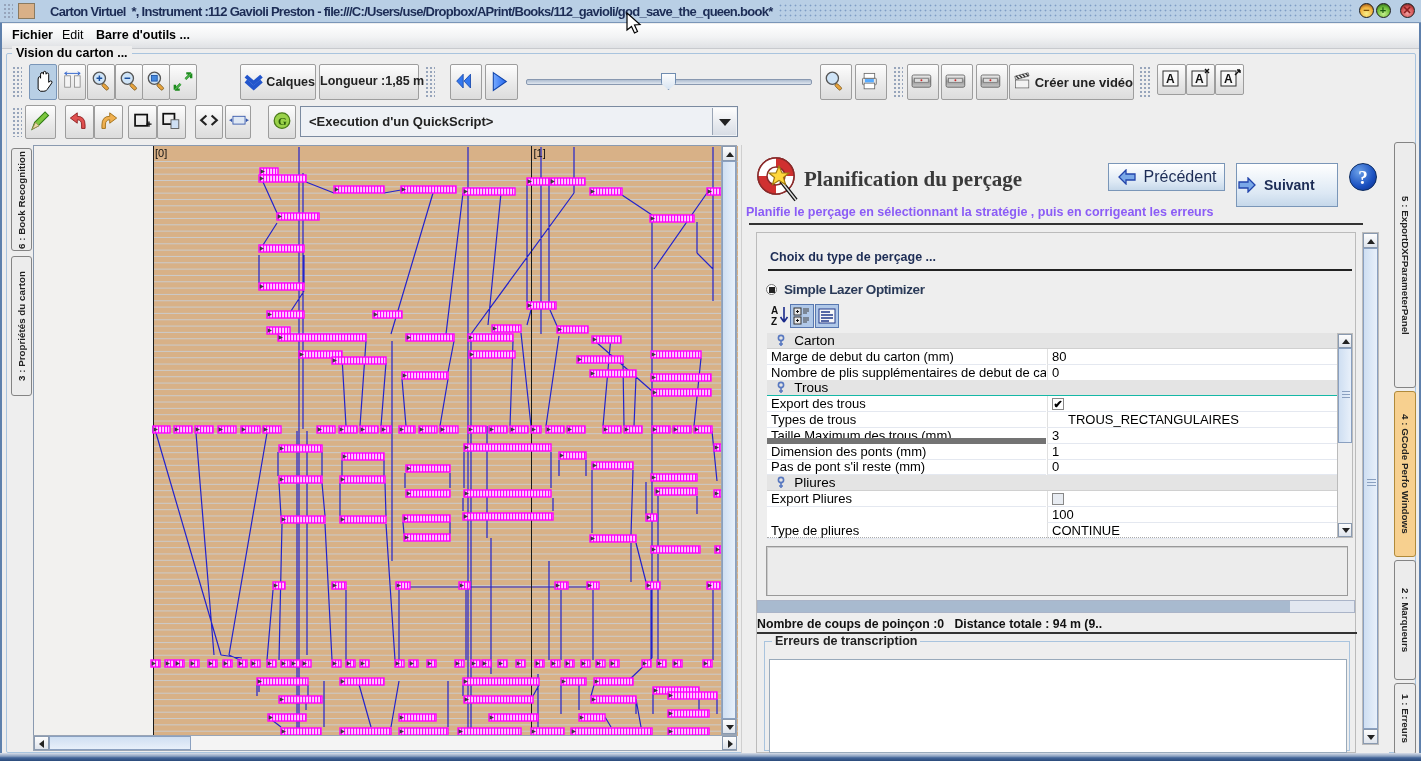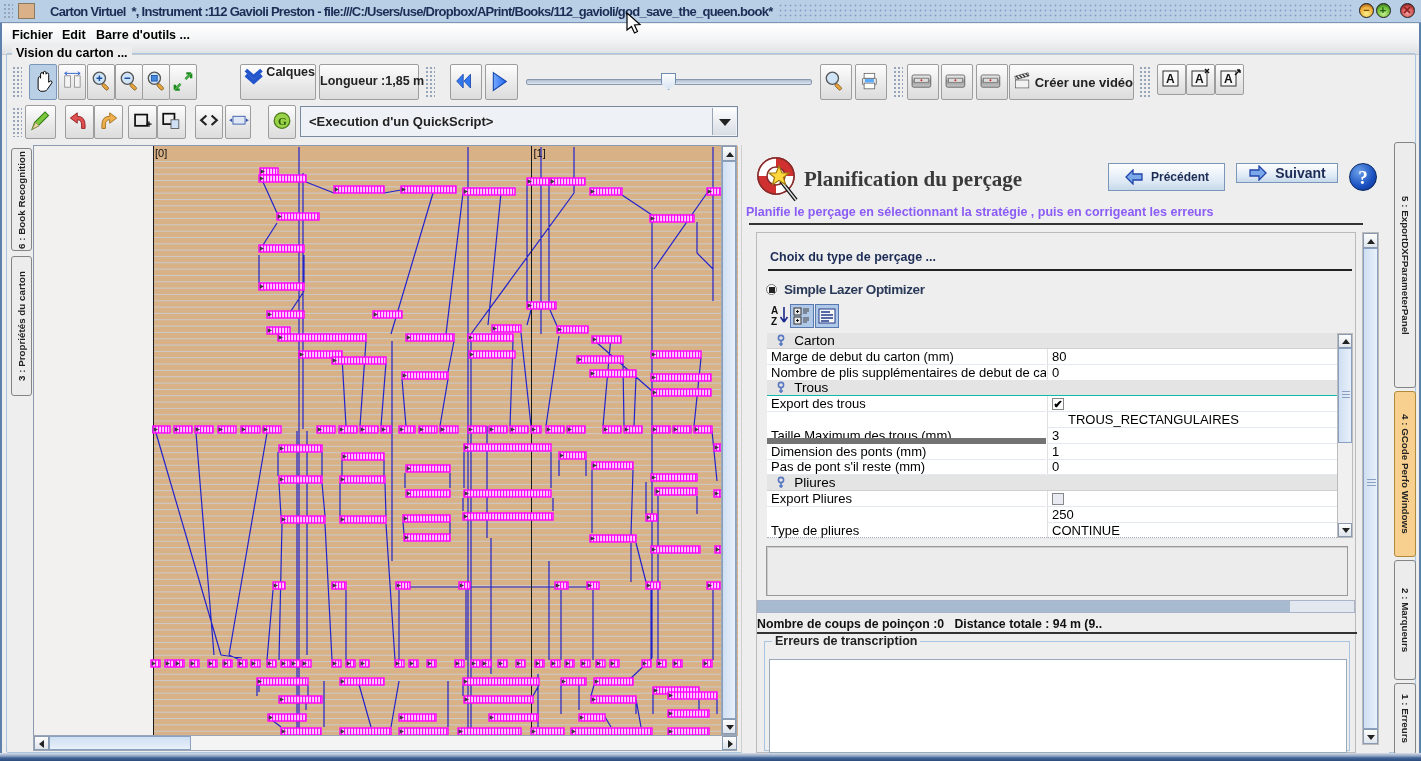--- a/index.html
+++ b/index.html
@@ -16,23 +16,23 @@
 <div class="abs" style="left:0;top:0;width:1421px;height:761px;border:2px solid #5e80ac;border-top:none"></div>
 <div class="abs" style="left:0;top:0;width:1421px;height:23px;background:#b9cfe5;border-bottom:1px solid #7a96b8">
     <div class="abs dots" style="left:3px;top:3px;width:10px;height:17px"></div>
     <div class="abs" style="left:18px;top:3px;width:17px;height:16px;background:#d9b087;border:1px solid #8a7a60"></div>
     <div class="abs" style="left:50px;top:4px;font-weight:bold;font-size:13px;letter-spacing:-0.72px;color:#1c2c55;white-space:nowrap">Carton Virtuel&nbsp; *, Instrument :112 Gavioli Preston - file:///C:/Users/use/Dropbox/APrint/Books/112_gavioli/god_save_the_queen.book*</div>
     <div class="abs dots" style="left:778px;top:3px;width:574px;height:17px;background-size:5px 5px;background-image:radial-gradient(#7e9cc4 25%,rgba(0,0,0,0) 30%)"></div>
     <div class="abs" style="left:1359px;top:3px;width:15px;height:15px;border-radius:50%;background:radial-gradient(circle at 50% 75%, #f7ef8a, #f1b13c 55%, #7a3510);border:1.5px solid #1d1d1d;color:#7a4a00;text-align:center;font-weight:bold;font-size:11px;line-height:12px">−</div>
     <div class="abs" style="left:1375.5px;top:3px;width:15px;height:15px;border-radius:50%;background:radial-gradient(circle at 50% 75%, #c6ee8d, #6fbf3a 55%, #1d4d10);border:1.5px solid #1d1d1d;color:#1d5c10;text-align:center;font-weight:bold;font-size:11px;line-height:12px">+</div>
     <div class="abs" style="left:1399.5px;top:3px;width:15px;height:15px;border-radius:50%;background:radial-gradient(circle at 50% 70%, #f0a2a2, #d34f4f 55%, #4d1010);border:1.5px solid #1d1d1d;color:#8c1d1d;text-align:center;font-weight:bold;font-size:11px;line-height:12px">✕</div>
   </div>
-<div class="abs" style="left:2px;top:24px;width:1417px;height:31px;background:linear-gradient(#ffffff,#f2f3f4 55%,#dfe1e4);border-bottom:1px solid #c8cace">
+<div class="abs" style="left:2px;top:24px;width:1417px;height:25px;background:linear-gradient(#ffffff,#f2f3f4 55%,#dfe1e4);border-bottom:1px solid #c8cace">
     <span class="abs" style="left:10px;top:4px;font-weight:bold;font-size:12.5px">Fichier</span>
-    <span class="abs" style="left:60px;top:4px;font-weight:bold;font-size:12.5px">Edit</span>
+    <span class="abs" style="left:60px;top:4px;font-weight:normal;font-size:12.5px">Edit</span>
     <span class="abs" style="left:94px;top:4px;font-weight:bold;font-size:12.5px">Barre d'outils ...</span>
   </div>
 <div class="abs" style="left:6px;top:53px;width:1410px;height:700px;border:1px solid #a9c4de;border-radius:2px"></div>
 <div class="abs" style="left:12px;top:46px;background:#eeeeee;padding:0 4px;font-weight:bold;font-size:12.5px">Vision du carton ...</div>
 <div class="abs" style="left:9px;top:62px;width:1402px;height:41px;background:#eeeeee">
     <div class="abs dots" style="left:3px;top:4px;width:10px;height:32px"></div>
     <div class="tbtn" style="left:20px;top:2px;width:28px;background:#b8cfe5;border:1px solid #7a96b8"><svg width="26" height="33" viewBox="0 0 32 34">
         <path d="M10 26 L10 14 Q10 11 12 11 Q13 11 13 13 L13 8 Q13 6 15 6 Q16.5 6 16.5 8 L16.5 6.5 Q16.5 4.5 18 4.5 Q19.8 4.5 19.8 6.5 L19.8 8 Q19.8 6.5 21.3 6.5 Q23 6.5 23 8.5 L23 18 Q25 15.5 26.5 16.5 Q28 17.5 26 20 L21 27 Q20 29 17 29 L13 29 Q11 28 10 26 Z" fill="#fff" stroke="#000" stroke-width="1.2"></path>
       </svg></div>
     <div class="tbtn" style="left:49px;top:2px;width:28px;"><svg width="26" height="33" viewBox="0 0 32 34">
@@ -52,21 +52,21 @@
       </svg></div>
     <div class="tbtn" style="left:133px;top:2px;width:28px;"><svg width="26" height="33" viewBox="0 0 32 34">
         <circle cx="14" cy="13" r="7.5" fill="#cfe4f7" stroke="#555" stroke-width="1.6"></circle>
         <rect x="19.5" y="19" width="9" height="4" rx="1.5" transform="rotate(45 19.5 19)" fill="#e8a33d" stroke="#7a5a20"></rect>
         <rect x="10.5" y="9.5" width="7" height="7" fill="#4488dd" stroke="#1a4fa0"></rect>
       </svg></div>
     <div class="tbtn" style="left:160px;top:2px;width:28px;"><svg width="26" height="33" viewBox="0 0 32 34">
         <path d="M6 27 L13 20 M6 27 l0 -6 m0 6 l6 0 M26 7 L19 14 M26 7 l-6 0 m6 0 l0 6" stroke="#1d8a1d" stroke-width="3" fill="none"></path>
         <path d="M6 27 L13 20 M26 7 L19 14" stroke="#6fcf6f" stroke-width="1.2"></path>
       </svg></div>
-    <div class="tbtn" style="left:231px;top:2px;width:76px;display:flex;">
+    <div class="tbtn" style="left:231px;top:2px;width:76px;display:flex;align-items:center">
       <svg width="26" height="22" viewBox="0 0 26 22">
         <path d="M5 5 L13 12 L21 5" stroke="#2255cc" stroke-width="4" fill="none"></path>
         <path d="M5 10 L13 17 L21 10" stroke="#2255cc" stroke-width="4" fill="none"></path>
       </svg>
       <span style="font-weight:bold;font-size:12.5px;color:#222">Calques</span>
     </div>
     <div class="tbtn" style="left:310px;top:2px;width:100px;text-align:center;font-weight:bold;font-size:12.5px;color:#222;line-height:33px;white-space:nowrap">Longueur :1,85 m</div>
     <div class="abs dots" style="left:416px;top:4px;width:10px;height:32px"></div>
     <div class="tbtn" style="left:441px;top:2px;width:32px;"><svg width="26" height="33" viewBox="0 0 32 34">
         <path d="M15 8 L7 16.5 L15 25 Z" fill="#3377ee" stroke="#1144aa"></path>
@@ -815,23 +815,23 @@
       <circle cx="22" cy="22" r="9" fill="none" stroke="#8a2a2a" stroke-width="1.5"></circle>
       <line x1="27" y1="27" x2="42" y2="46" stroke="#111" stroke-width="4"></line>
       <line x1="27" y1="27" x2="42" y2="46" stroke="#ddd" stroke-width="1.5"></line>
       <path d="M25 12 L28 19 L35 19 L29.5 23.5 L31.5 30.5 L25 26.5 L18.5 30.5 L20.5 23.5 L15 19 L22 19 Z" fill="#ffd83d" stroke="#a07a10" stroke-width="1.2"></path>
     </svg>
     <div class="abs" style="left:62px;top:22px;font-family:'Liberation Serif',serif;font-weight:bold;font-size:21px;color:#3a3a3a">Planification du perçage</div>
     <div class="abs" style="left:366px;top:18px;width:117px;height:28px;background:linear-gradient(#ffffff,#dce8f4 70%,#c6d8ea);border:1px solid #7a96b8;display:flex;align-items:center;justify-content:center;gap:7px">
       <svg width="20" height="16" viewBox="0 0 20 16">
         <path d="M9 1 L2 8 L9 15 L9 11 L18 11 L18 5 L9 5 Z" fill="#7aa8e8" stroke="#2244aa" stroke-width="1.3"></path>
       </svg>
-      <span style="font-weight:bold;font-size:12px;color:#1c2c55">Précédent</span>
-    </div>
-    <div class="abs" style="left:494px;top:18px;width:102px;height:20px;background:linear-gradient(#ffffff,#dce8f4 70%,#c6d8ea);border:1px solid #7a96b8;display:flex;align-items:center;justify-content:center;gap:7px">
+      <span style="font-weight:normal;font-size:16px;color:#1c2c55">Précédent</span>
+    </div>
+    <div class="abs" style="left:494px;top:18px;width:102px;height:44px;background:linear-gradient(#ffffff,#dce8f4 70%,#c6d8ea);border:1px solid #7a96b8;display:flex;align-items:center;justify-content:flex-start;gap:7px">
       <svg width="20" height="16" viewBox="0 0 20 16">
         <path d="M11 1 L18 8 L11 15 L11 11 L2 11 L2 5 L11 5 Z" fill="#7aa8e8" stroke="#2244aa" stroke-width="1.3"></path>
       </svg>
       <span style="font-weight:bold;font-size:14px;color:#1c2c55">Suivant</span>
     </div>
     <div class="abs" style="left:607px;top:18px;width:28px;height:28px;border-radius:50%;background:radial-gradient(circle at 35% 30%,#6aa0e8,#1a50c0 60%,#0a2a80);border:1px solid #0a2a60;color:#fff;font-weight:bold;font-size:19px;text-align:center;line-height:27px;font-family:'Liberation Serif',serif">?</div>
     <div class="abs" style="left:4px;top:60px;font-weight:bold;font-size:12.5px;color:#8b5cf6">Planifie le perçage en sélectionnant la stratégie , puis en corrigeant les erreurs</div>
     <div class="abs" style="left:7px;top:78px;width:614px;height:2px;background:#333"></div>
     <div class="abs" style="left:14px;top:87px;width:600px;height:521px;border:1px solid #bbb">
       <div class="abs" style="left:13px;top:17px;font-weight:bold;font-size:12.5px;color:#1c2c55">Choix du type de perçage ...</div>
@@ -862,34 +862,35 @@
           </svg>&nbsp;&nbsp;<span style="font-size:13.5px">Carton</span></div>
         <div class="row" style="left:280px;top:15.8px;width:290px;border-bottom:1px solid #e4e8f0;border-left:1px solid #e0e0e0;padding-left:4px">80</div>
         <div class="row" style="left:0;top:31.6px;width:279px;border-bottom:1px solid #e4e8f0;padding-left:4px;overflow:hidden">Nombre de plis supplémentaires de debut de car...</div>
         <div class="row" style="left:280px;top:31.6px;width:290px;border-bottom:1px solid #e4e8f0;border-left:1px solid #e0e0e0;padding-left:4px">0</div>
         <div class="row" style="left:0;top:47.400000000000006px;width:570px;background:#e4e4e4;border-bottom:1px solid #14b8a6;padding-left:8px"><svg width="12" height="13" viewBox="0 0 12 13" style="vertical-align:-2px">
             <circle cx="6" cy="4" r="2.6" fill="none" stroke="#5878c0" stroke-width="1.6"></circle>
             <path d="M6 6.5 V12 M4 10 h4" stroke="#5878c0" stroke-width="1.6"></path>
           </svg>&nbsp;&nbsp;<span style="font-size:13.5px">Trous</span></div>
         <div class="row" style="left:0;top:63.2px;width:279px;border-bottom:1px solid #e4e8f0;padding-left:4px;overflow:hidden">Export des trous</div>
         <div class="row" style="left:280px;top:63.2px;width:290px;border-bottom:1px solid #e4e8f0;border-left:1px solid #e0e0e0;padding-left:4px"><span style="display:inline-block;width:12px;height:12px;background:#fff;border:1px solid #888;margin-top:2px;text-align:center;line-height:11px;font-size:11px;font-weight:bold">✔</span></div>
+        <div class="row" style="left:0;top:79.0px;width:279px;border-bottom:1px solid #e4e8f0;padding-left:4px;overflow:hidden">Types de trous</div>
         <div class="row" style="left:280px;top:79.0px;width:290px;border-bottom:1px solid #e4e8f0;border-left:1px solid #e0e0e0;padding-left:20px">TROUS_RECTANGULAIRES</div>
         <div class="row" style="left:0;top:94.8px;width:279px;border-bottom:6px solid #737373;padding-left:4px;overflow:hidden">Taille Maximum des trous (mm)</div>
         <div class="row" style="left:280px;top:94.8px;width:290px;border-bottom:1px solid #e4e8f0;border-left:1px solid #e0e0e0;padding-left:4px">3</div>
         <div class="row" style="left:0;top:110.6px;width:279px;border-bottom:1px solid #e4e8f0;padding-left:4px;overflow:hidden">Dimension des ponts (mm)</div>
         <div class="row" style="left:280px;top:110.6px;width:290px;border-bottom:1px solid #e4e8f0;border-left:1px solid #e0e0e0;padding-left:4px">1</div>
         <div class="row" style="left:0;top:126.39999999999999px;width:279px;border-bottom:1px solid #e4e8f0;padding-left:4px;overflow:hidden">Pas de pont s'il reste (mm)</div>
         <div class="row" style="left:280px;top:126.39999999999999px;width:290px;border-bottom:1px solid #e4e8f0;border-left:1px solid #e0e0e0;padding-left:4px">0</div>
         <div class="row" style="left:0;top:142.2px;width:570px;background:#e4e4e4;border-bottom:1px solid #d0d0d0;padding-left:8px"><svg width="12" height="13" viewBox="0 0 12 13" style="vertical-align:-2px">
             <circle cx="6" cy="4" r="2.6" fill="none" stroke="#5878c0" stroke-width="1.6"></circle>
             <path d="M6 6.5 V12 M4 10 h4" stroke="#5878c0" stroke-width="1.6"></path>
           </svg>&nbsp;&nbsp;<span style="font-size:13.5px">Pliures</span></div>
         <div class="row" style="left:0;top:158.0px;width:279px;border-bottom:1px solid #e4e8f0;padding-left:4px;overflow:hidden">Export Pliures</div>
         <div class="row" style="left:280px;top:158.0px;width:290px;border-bottom:1px solid #e4e8f0;border-left:1px solid #e0e0e0;padding-left:4px"><span style="display:inline-block;width:12px;height:12px;background:#e8ecf2;border:1px solid #888;margin-top:2px"></span></div>
-        <div class="row" style="left:280px;top:173.8px;width:290px;border-bottom:1px solid #e4e8f0;border-left:1px solid #e0e0e0;padding-left:4px">250</div>
+        <div class="row" style="left:280px;top:173.8px;width:290px;border-bottom:1px solid #e4e8f0;border-left:1px solid #e0e0e0;padding-left:4px">100</div>
         <div class="row" style="left:0;top:189.60000000000002px;width:279px;border-bottom:1px solid #e4e8f0;padding-left:4px;overflow:hidden">Type de pliures</div>
         <div class="row" style="left:280px;top:189.60000000000002px;width:290px;border-bottom:1px solid #e4e8f0;border-left:1px solid #e0e0e0;padding-left:4px">CONTINUE</div>
       </div>
       <div class="abs" style="left:580px;top:100px;width:16px;height:205px;background:#f0f0f0;border:1px solid #bbb">
         <div class="abs" style="left:0;top:0;width:14px;height:14px;background:linear-gradient(#fdfdfd,#dfe4ec);border:1px solid #8a9ab0">
           <div style="position:absolute;left:3px;top:4px;border:4px solid rgba(0,0,0,0);border-bottom:5px solid #222;border-top:none"></div>
         </div>
         <div class="abs" style="left:0;top:14px;width:14px;height:95px;background:linear-gradient(90deg,#cfdff2,#e8f0fa);border:1px solid #8aa0c0">
           <div style="position:absolute;left:3px;top:42px;width:8px;height:1px;background:#8aa0c0;box-shadow:0 3px #8aa0c0,0 6px #8aa0c0"></div>
         </div>

